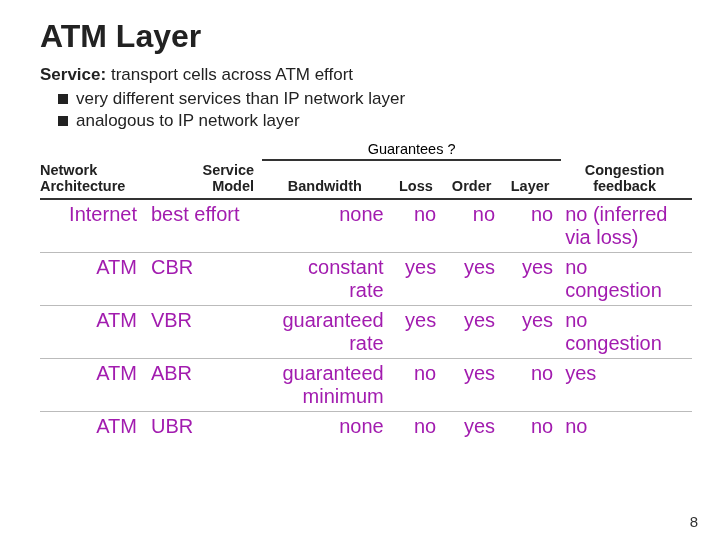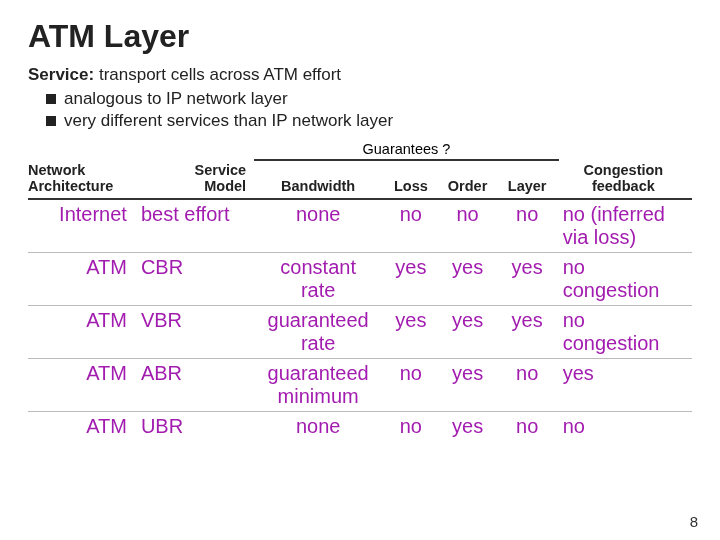--- a/index.html
+++ b/index.html
@@ -5,21 +5,21 @@
     * { margin: 0; padding: 0; box-sizing: border-box; }
     body {
       width: 720px;
       height: 540px;
       background: #fff;
       font-family: Arial, Helvetica, sans-serif;
       overflow: hidden;
       position: relative;
     }
     .page {
-      padding: 18px 28px 12px 28px;
+      padding: 18px 28px 12px 40px;
     }
     .title {
       font-size: 32px;
       font-weight: bold;
       color: #222;
       margin-bottom: 10px;
     }
     .service-line {
       font-size: 17px;
       color: #222;
@@ -99,21 +99,21 @@
     td.net-arch {
       font-weight: normal;
       text-align: right;
       padding-right: 10px;
       white-space: nowrap;
     }
     td.svc-model {
       white-space: nowrap;
     }
     td.center {
-      text-align: center;
+      text-align: right;
     }
     tr.divider-row td {
       border-top: 1.5px solid #bbb;
     }
     .page-num {
       position: absolute;
       bottom: 10px;
       right: 22px;
       font-size: 15px;
       color: #333;
@@ -129,25 +129,25 @@
   <div class="title">ATM Layer</div>
 
   <div class="service-line">
     <span class="label">Service:</span>
     <span>transport cells across ATM effort</span>
   </div>
 
   <ul class="bullets">
     <li class="bullet-item">
       <span class="bullet-square"></span>
-      <span>analogous to IP network layer</span>
+      <span>very different services than IP network layer</span>
     </li>
     <li class="bullet-item">
       <span class="bullet-square"></span>
-      <span>very different services than IP network layer</span>
+      <span>analogous to IP network layer</span>
     </li>
   </ul>
 
   <div class="table-wrap">
     <table>
       <thead>
         <tr class="guarantees-row header-group">
           <th class="spacer-th col-header" colspan="2" style="border-bottom:2px solid #333;"></th>
           <th class="guarantees-span" colspan="4" style="border-bottom:2px solid #333; font-weight:normal; font-size:14.5px; text-align:center; padding-bottom:2px;">Guarantees ?</th>
           <th class="spacer-th" style="border-bottom:2px solid #333;"></th>

